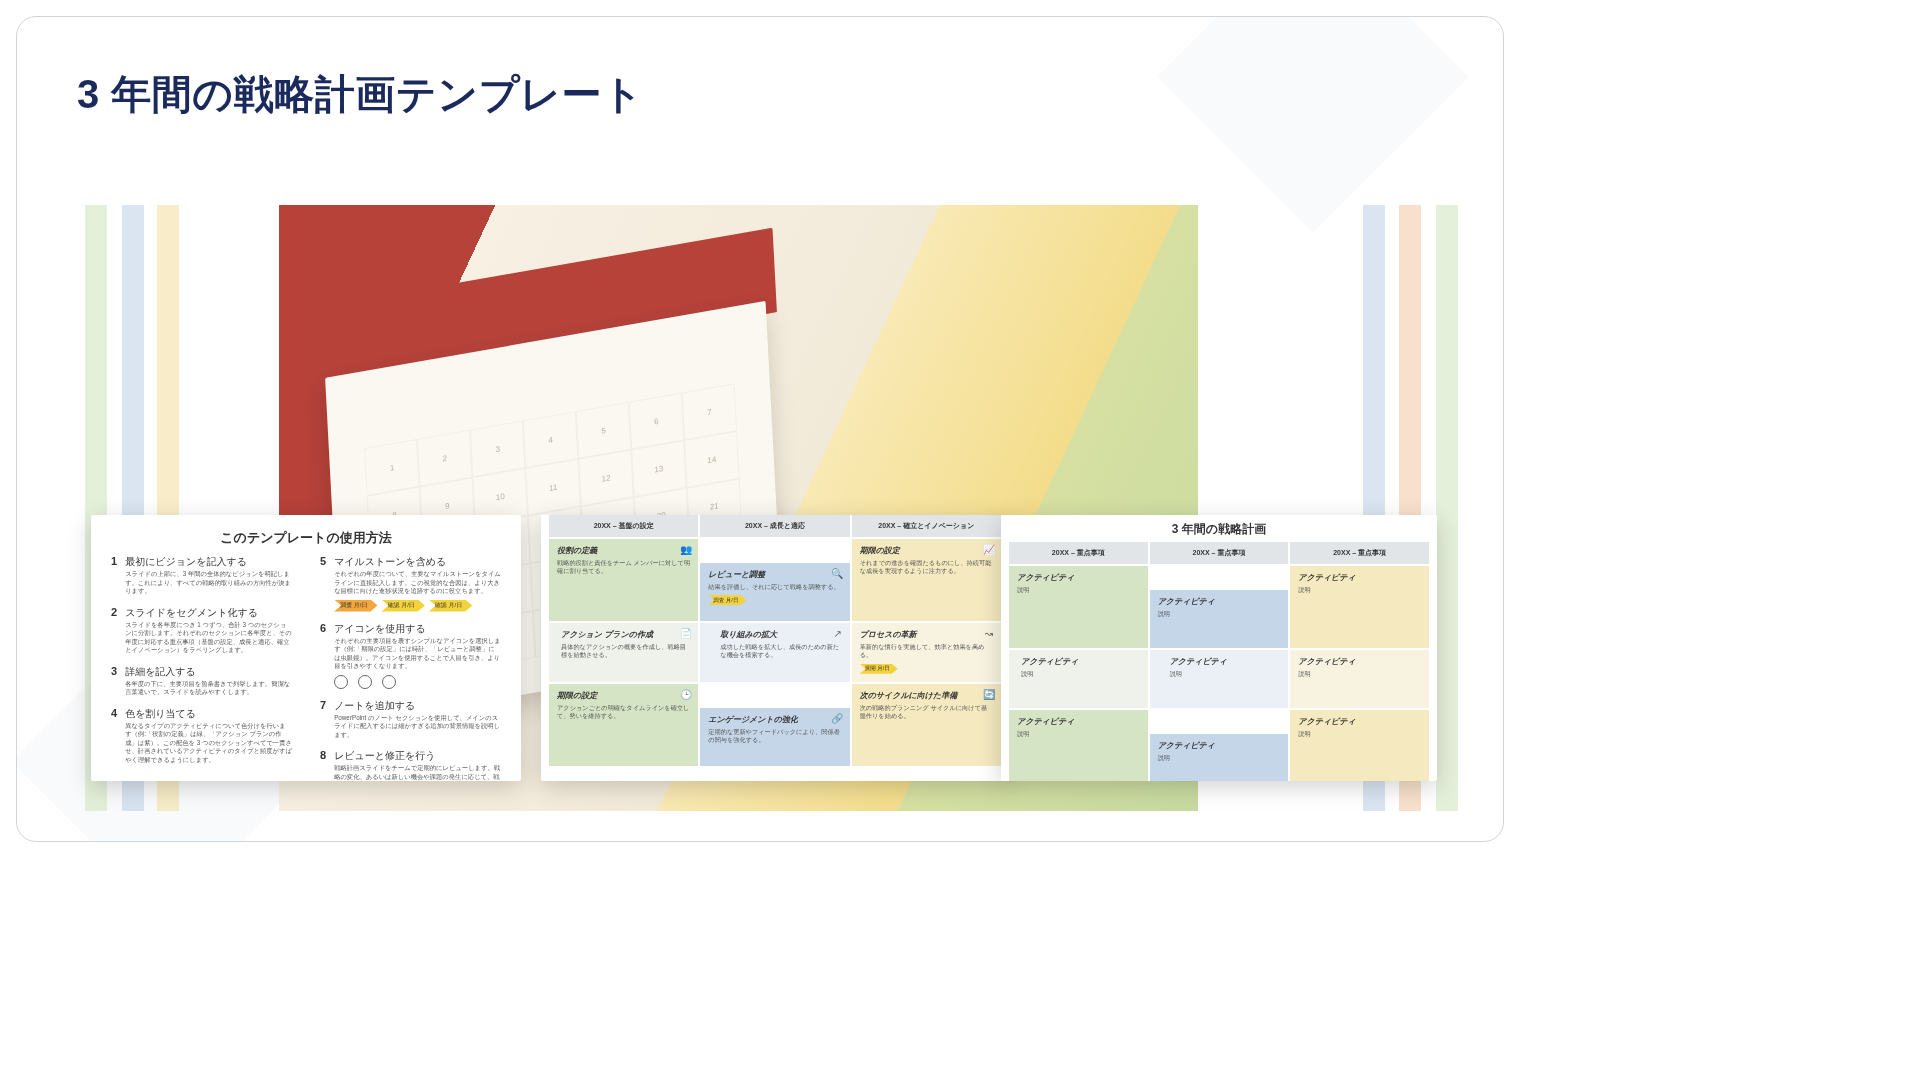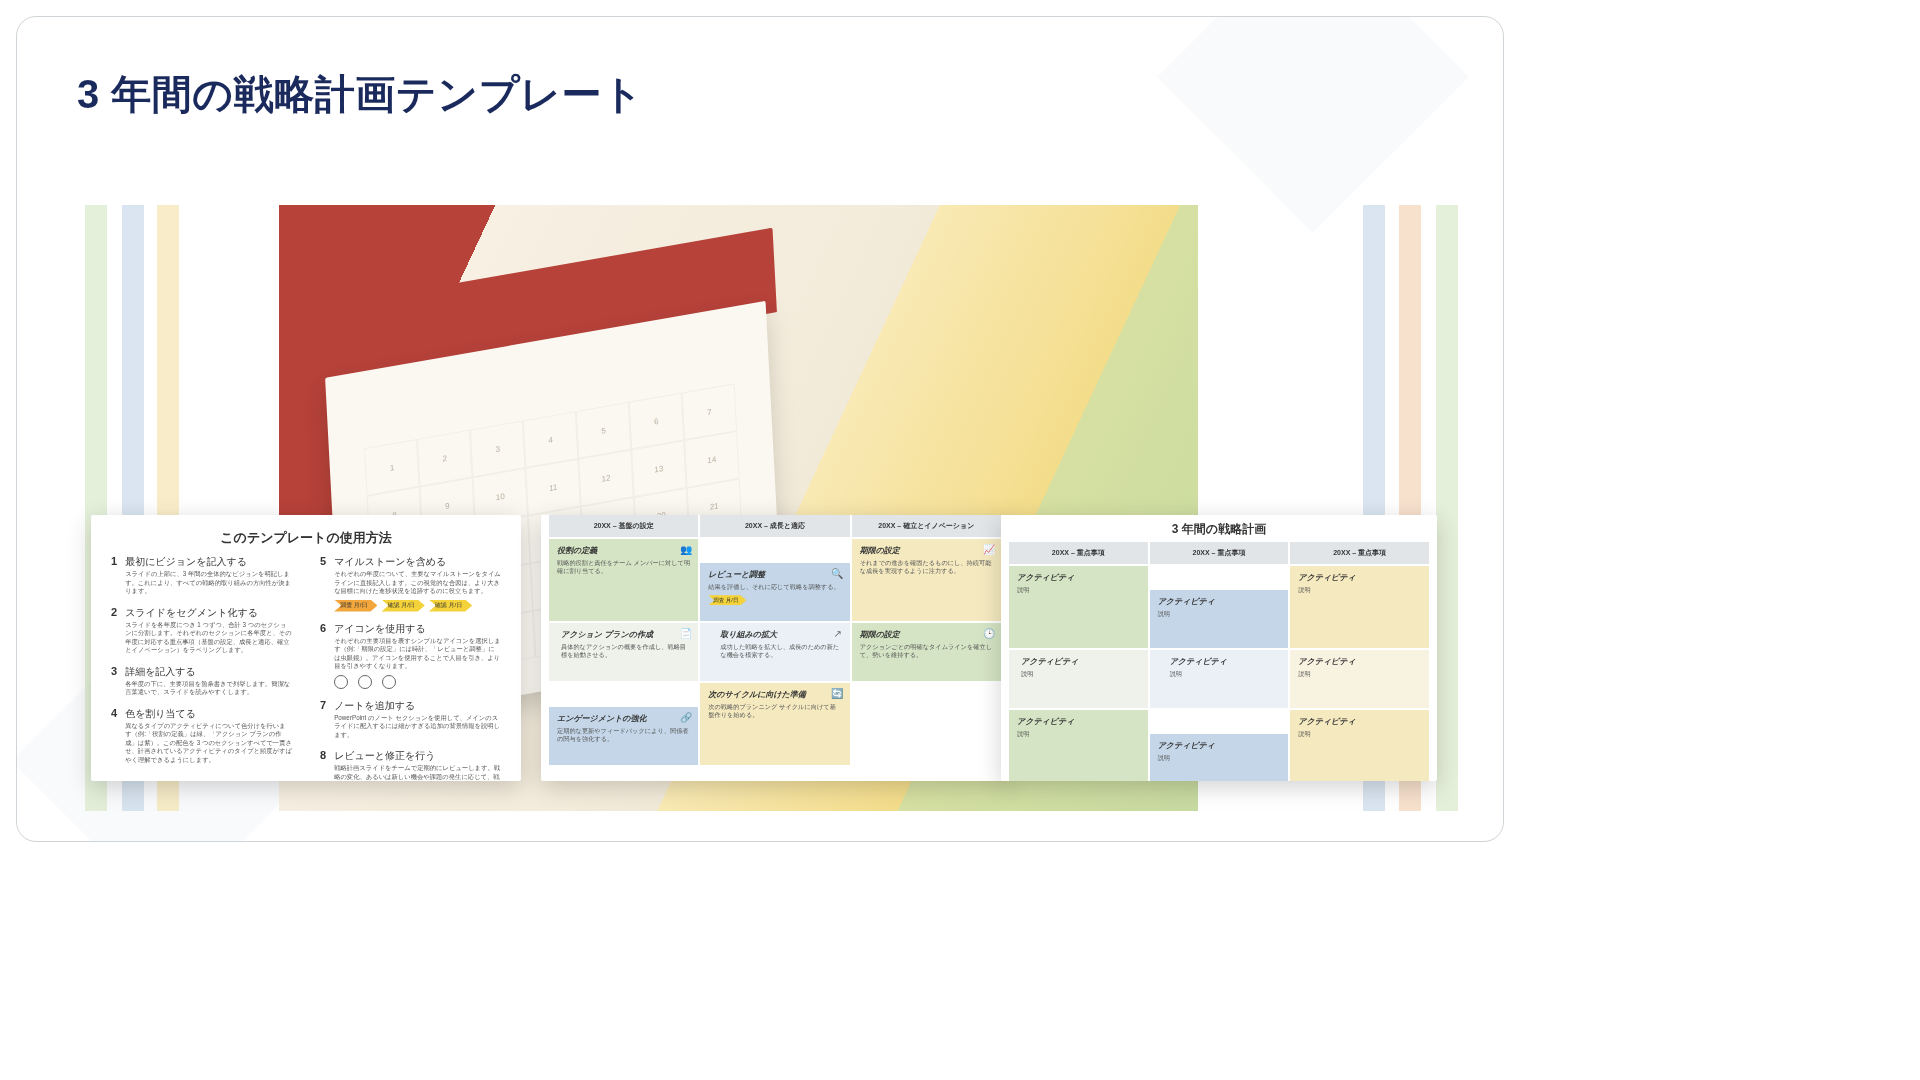--- a/index.html
+++ b/index.html
@@ -351,20 +351,21 @@
           <div class="cell gh">
             <h5>アクション プランの作成</h5>
             <p>具体的なアクションの概要を作成し、戦略目標を始動させる。</p>
             <div class="cell-icon">📄</div>
           </div>
           <div class="cell bh">
             <h5>取り組みの拡大</h5>
             <p>成功した戦略を拡大し、成長のための新たな機会を模索する。</p>
             <div class="cell-icon">↗</div>
           </div>
+          <div class="cell yh"><h5>プロセスの革新</h5><p>革新的な慣行を実施して、効率と効果を高める。</p><div class="cell-icon">↝</div><span class="chip-sm">展開 月/日</span></div>
           <div class="cell g">
             <h5>期限の設定</h5>
             <p>アクションごとの明確なタイムラインを確立して、勢いを維持する。</p>
             <div class="cell-icon">🕒</div>
           </div>
           <div class="cell b">
             <h5>エンゲージメントの強化</h5>
             <p>定期的な更新やフィードバックにより、関係者の関与を強化する。</p>
             <div class="cell-icon">🔗</div>
           </div>

